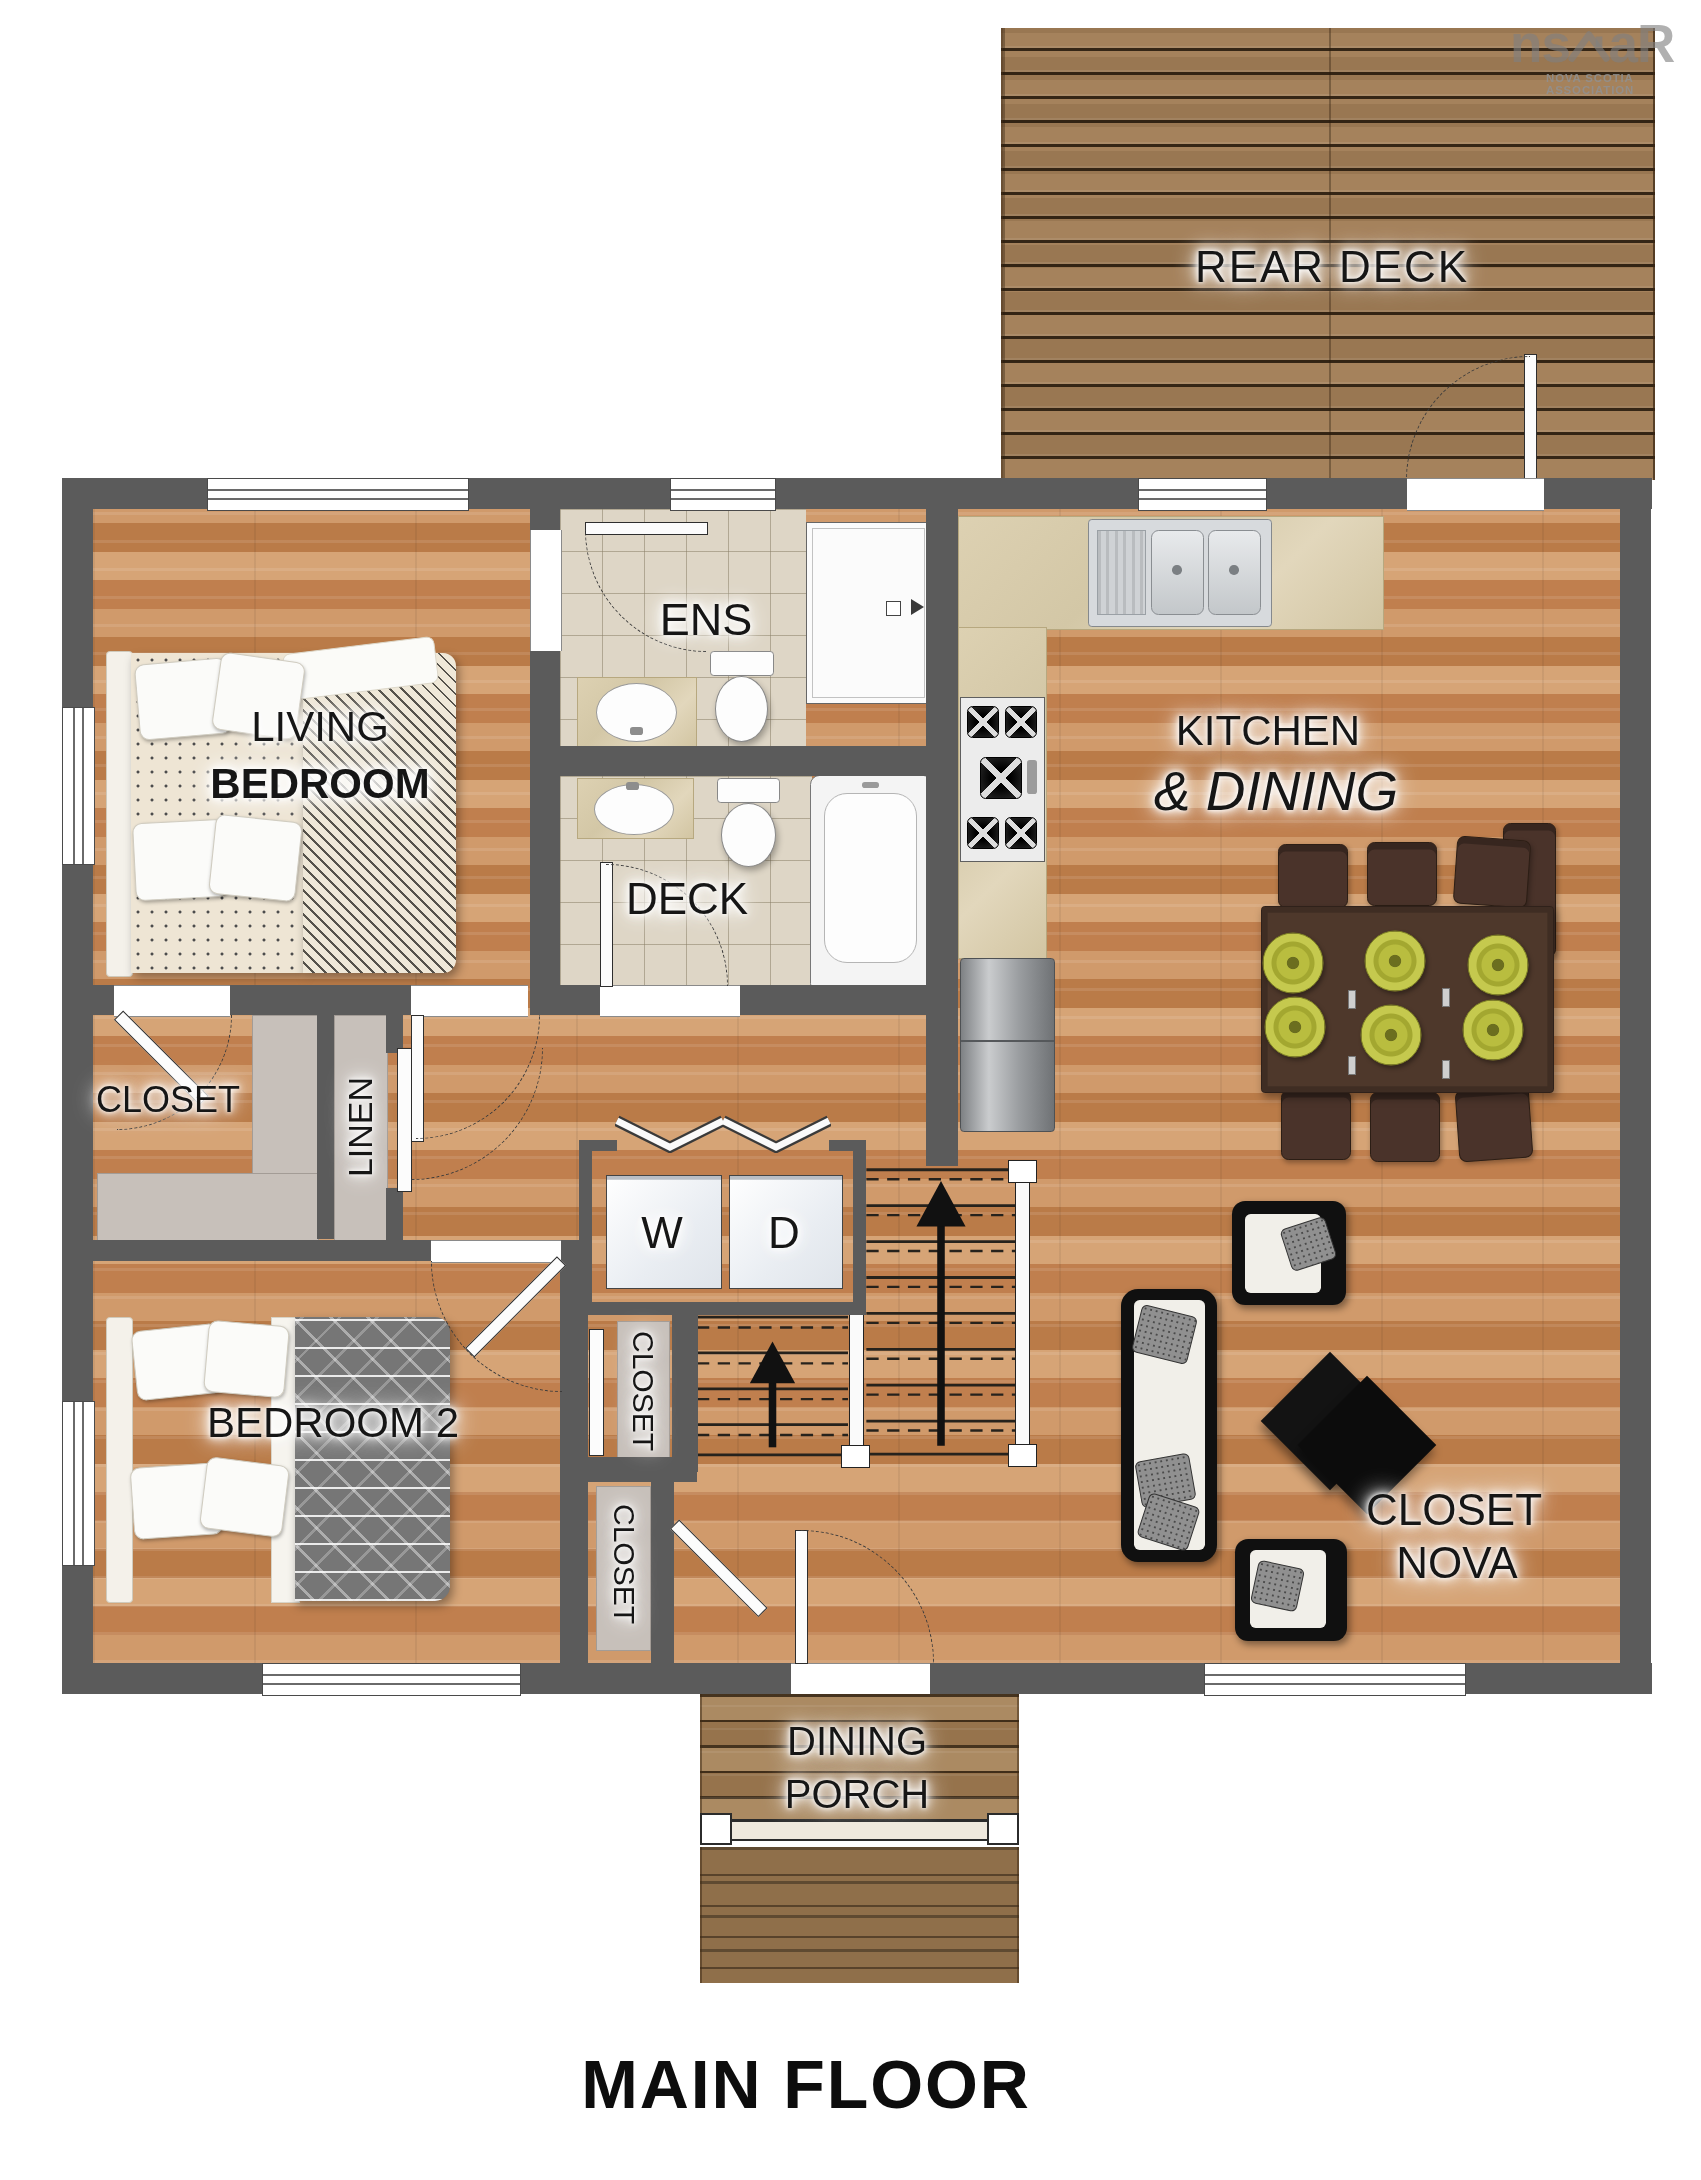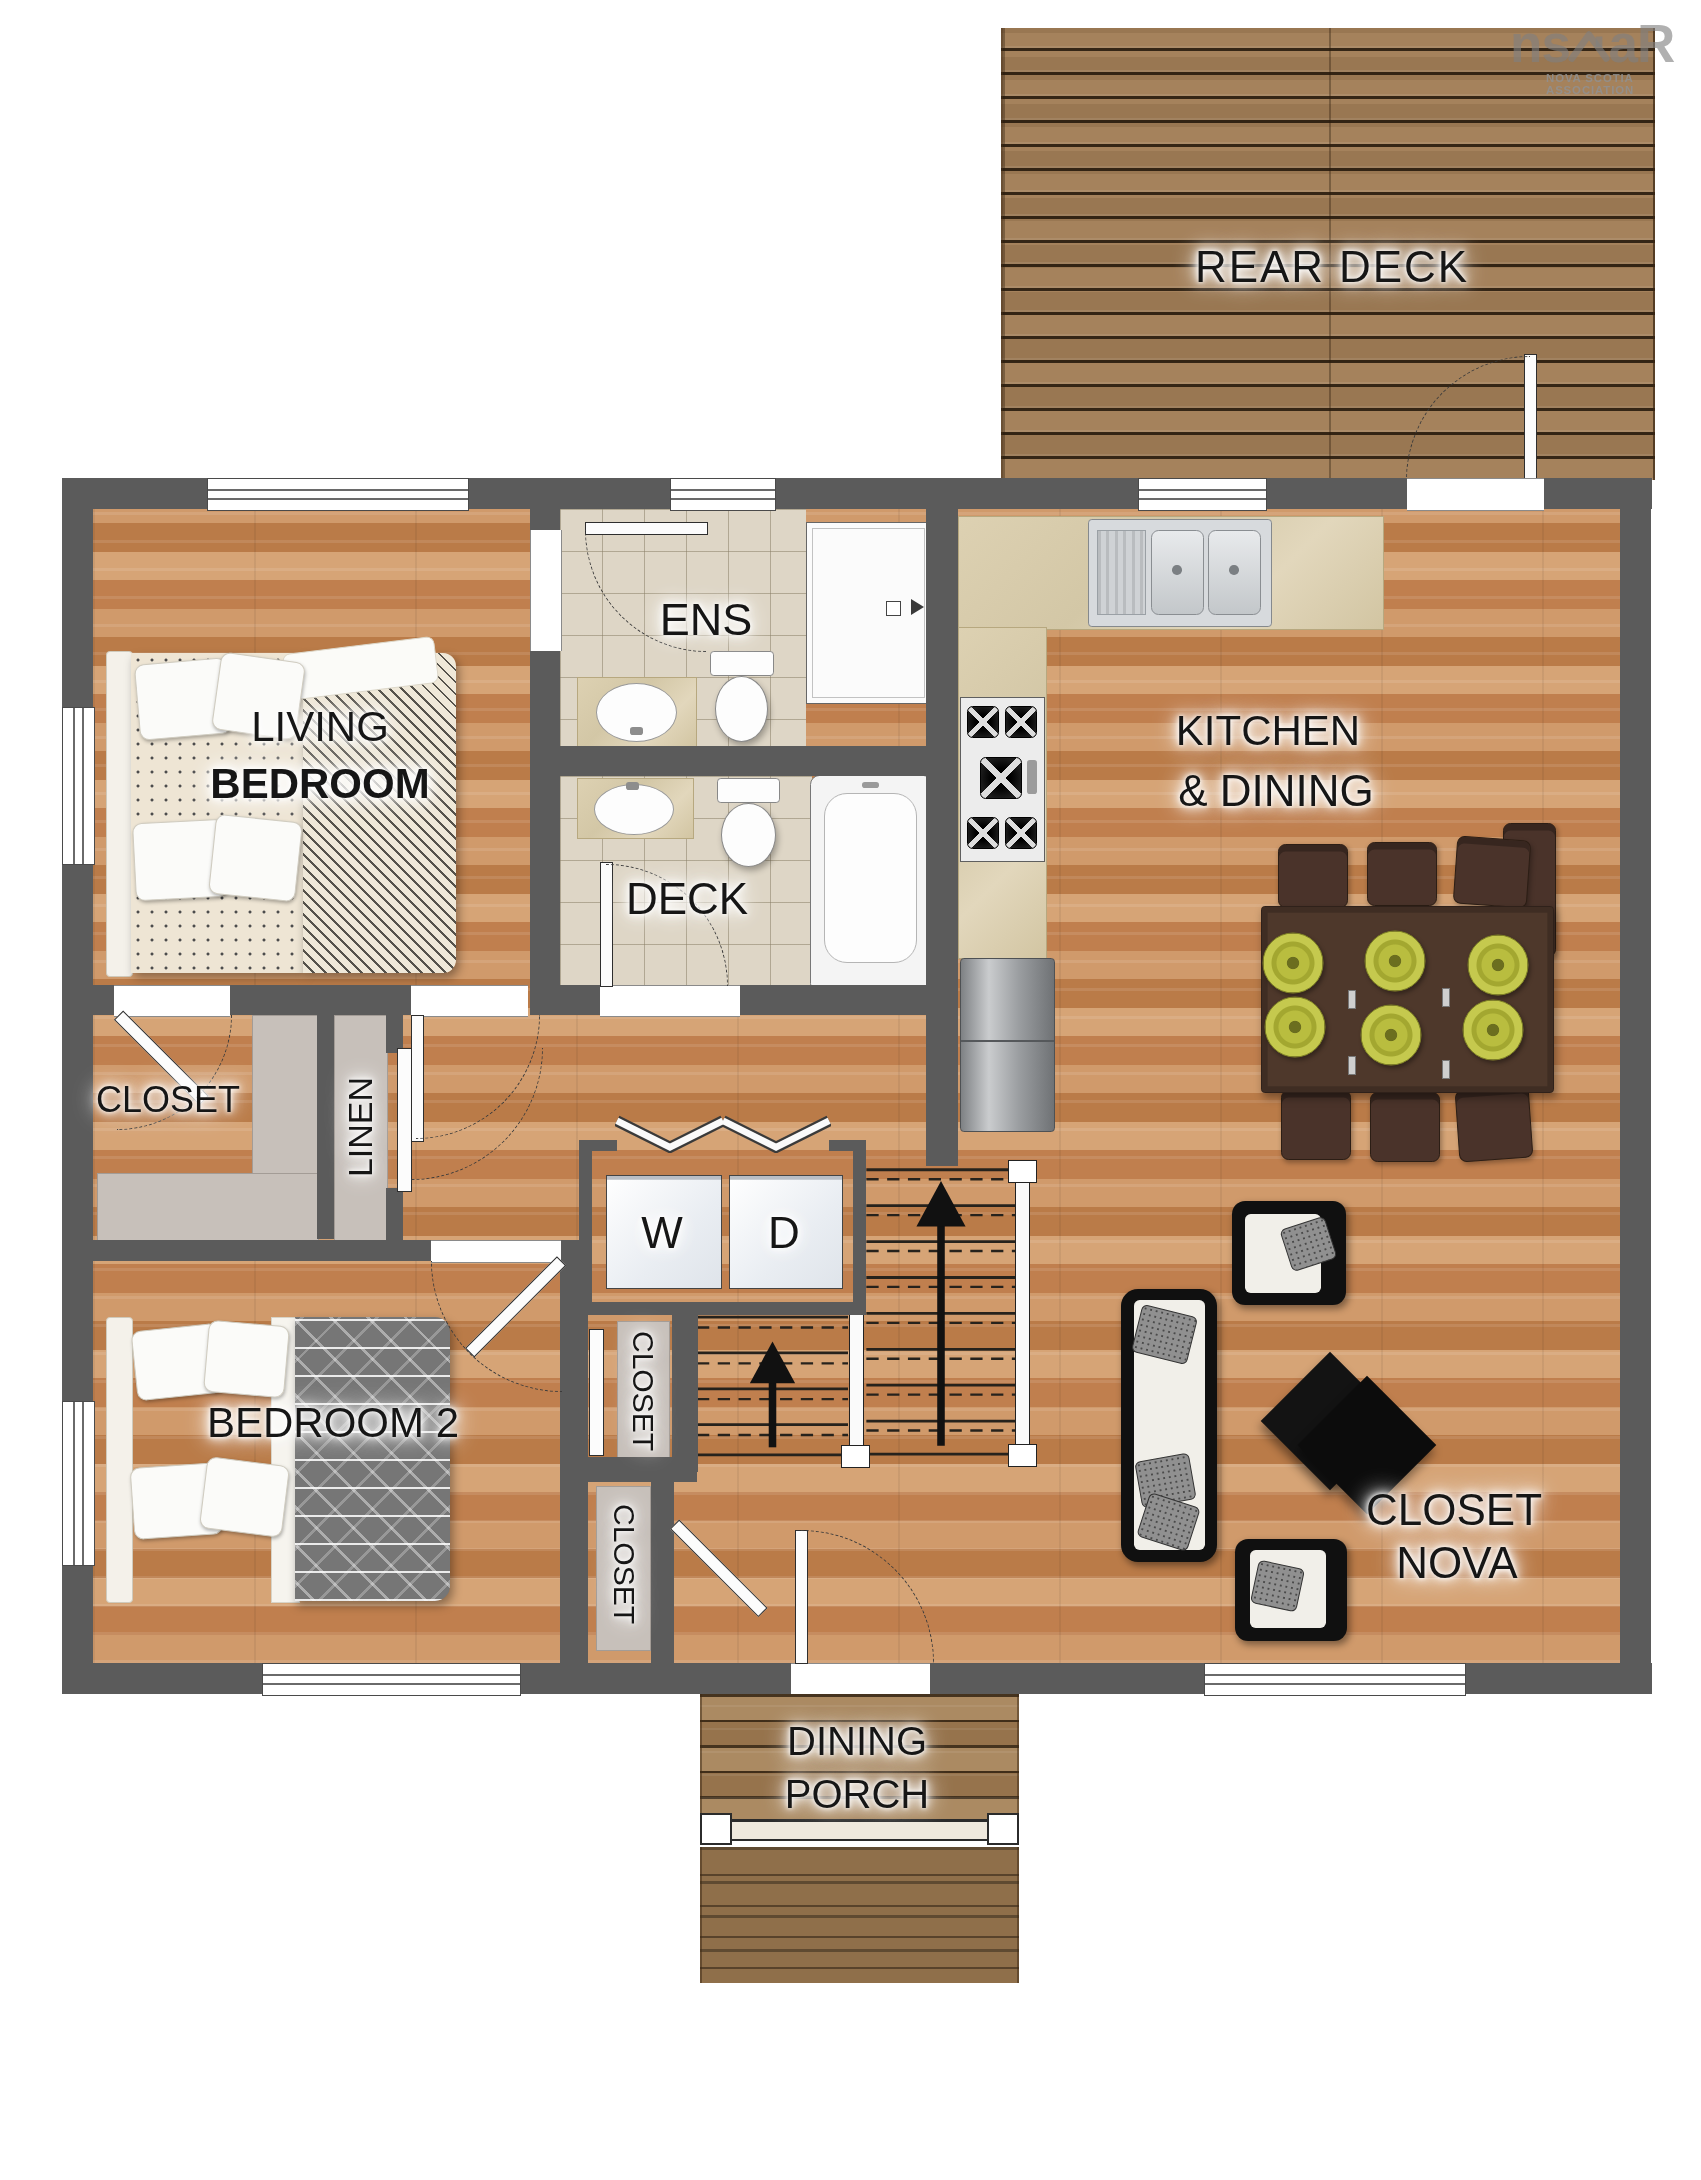--- a/index.html
+++ b/index.html
@@ -341,29 +341,30 @@
   <div class="a porchwood" style="left:700px;top:1694px;width:315px;height:128px;border-left:2.8px solid rgba(60,40,20,.5);border-right:2.8px solid rgba(60,40,20,.5);"></div>
   <div class="a" style="left:715px;top:1819px;width:284px;height:17px;background:#efe9dd;border-top:3.8px solid #2b2b2b;border-bottom:2.8px solid #2b2b2b;"></div>
   <div class="a" style="left:700px;top:1813px;width:28px;height:28px;background:#fff;border:2.8px solid #2b2b2b;"></div>
   <div class="a" style="left:987px;top:1813px;width:28px;height:28px;background:#fff;border:2.8px solid #2b2b2b;"></div>
   <div class="a stepwood" style="left:700px;top:1847px;width:315px;height:136px;border-left:2.8px solid rgba(60,40,20,.5);border-right:2.8px solid rgba(60,40,20,.5);"></div>
 
   <div class="lbl" style="left:320px;top:727px;font-size:42px;">LIVING</div>
   <div class="lbl" style="left:320px;top:784px;font-size:42px;font-weight:bold;">BEDROOM</div>
   <div class="lbl" style="left:706px;top:594px;font-size:45px;margin-top:26px;">ENS</div>
   <div class="lbl" style="left:1268px;top:731px;font-size:42px;">KITCHEN</div>
-  <div class="lbl" style="left:1276px;top:791px;font-size:44px;">&amp; DINING</div>
+  <div class="lbl" style="left:1276px;top:791px;font-size:55px;font-style:italic;">&amp; DINING</div>
   <div class="lbl" style="left:687px;top:899px;font-size:44px;">DECK</div>
   <div class="lbl" style="left:168px;top:1100px;font-size:36px;">CLOSET</div>
   <div class="lbl vup" style="left:360px;top:1127px;font-size:34px;">LINEN</div>
   <div class="lbl" style="left:662px;top:1233px;font-size:44px;">W</div>
   <div class="lbl" style="left:784px;top:1233px;font-size:44px;">D</div>
   <div class="lbl" style="left:333px;top:1423px;font-size:42px;">BEDROOM 2</div>
   <div class="lbl vdown" style="left:643px;top:1391px;font-size:30px;">CLOSET</div>
   <div class="lbl vdown" style="left:624px;top:1564px;font-size:30px;">CLOSET</div>
   <div class="lbl" style="left:1454px;top:1510px;font-size:44px;">CLOSET</div>
   <div class="lbl" style="left:1457px;top:1563px;font-size:44px;">NOVA</div>
   <div class="lbl" style="left:857px;top:1741px;font-size:40px;">DINING</div>
   <div class="lbl" style="left:857px;top:1794px;font-size:40px;">PORCH</div>
 
+  <div class="title" style="left:806px;top:2084px;font-size:68px;">MAIN FLOOR</div>
 
 </div>
 
 
 </body></html>

